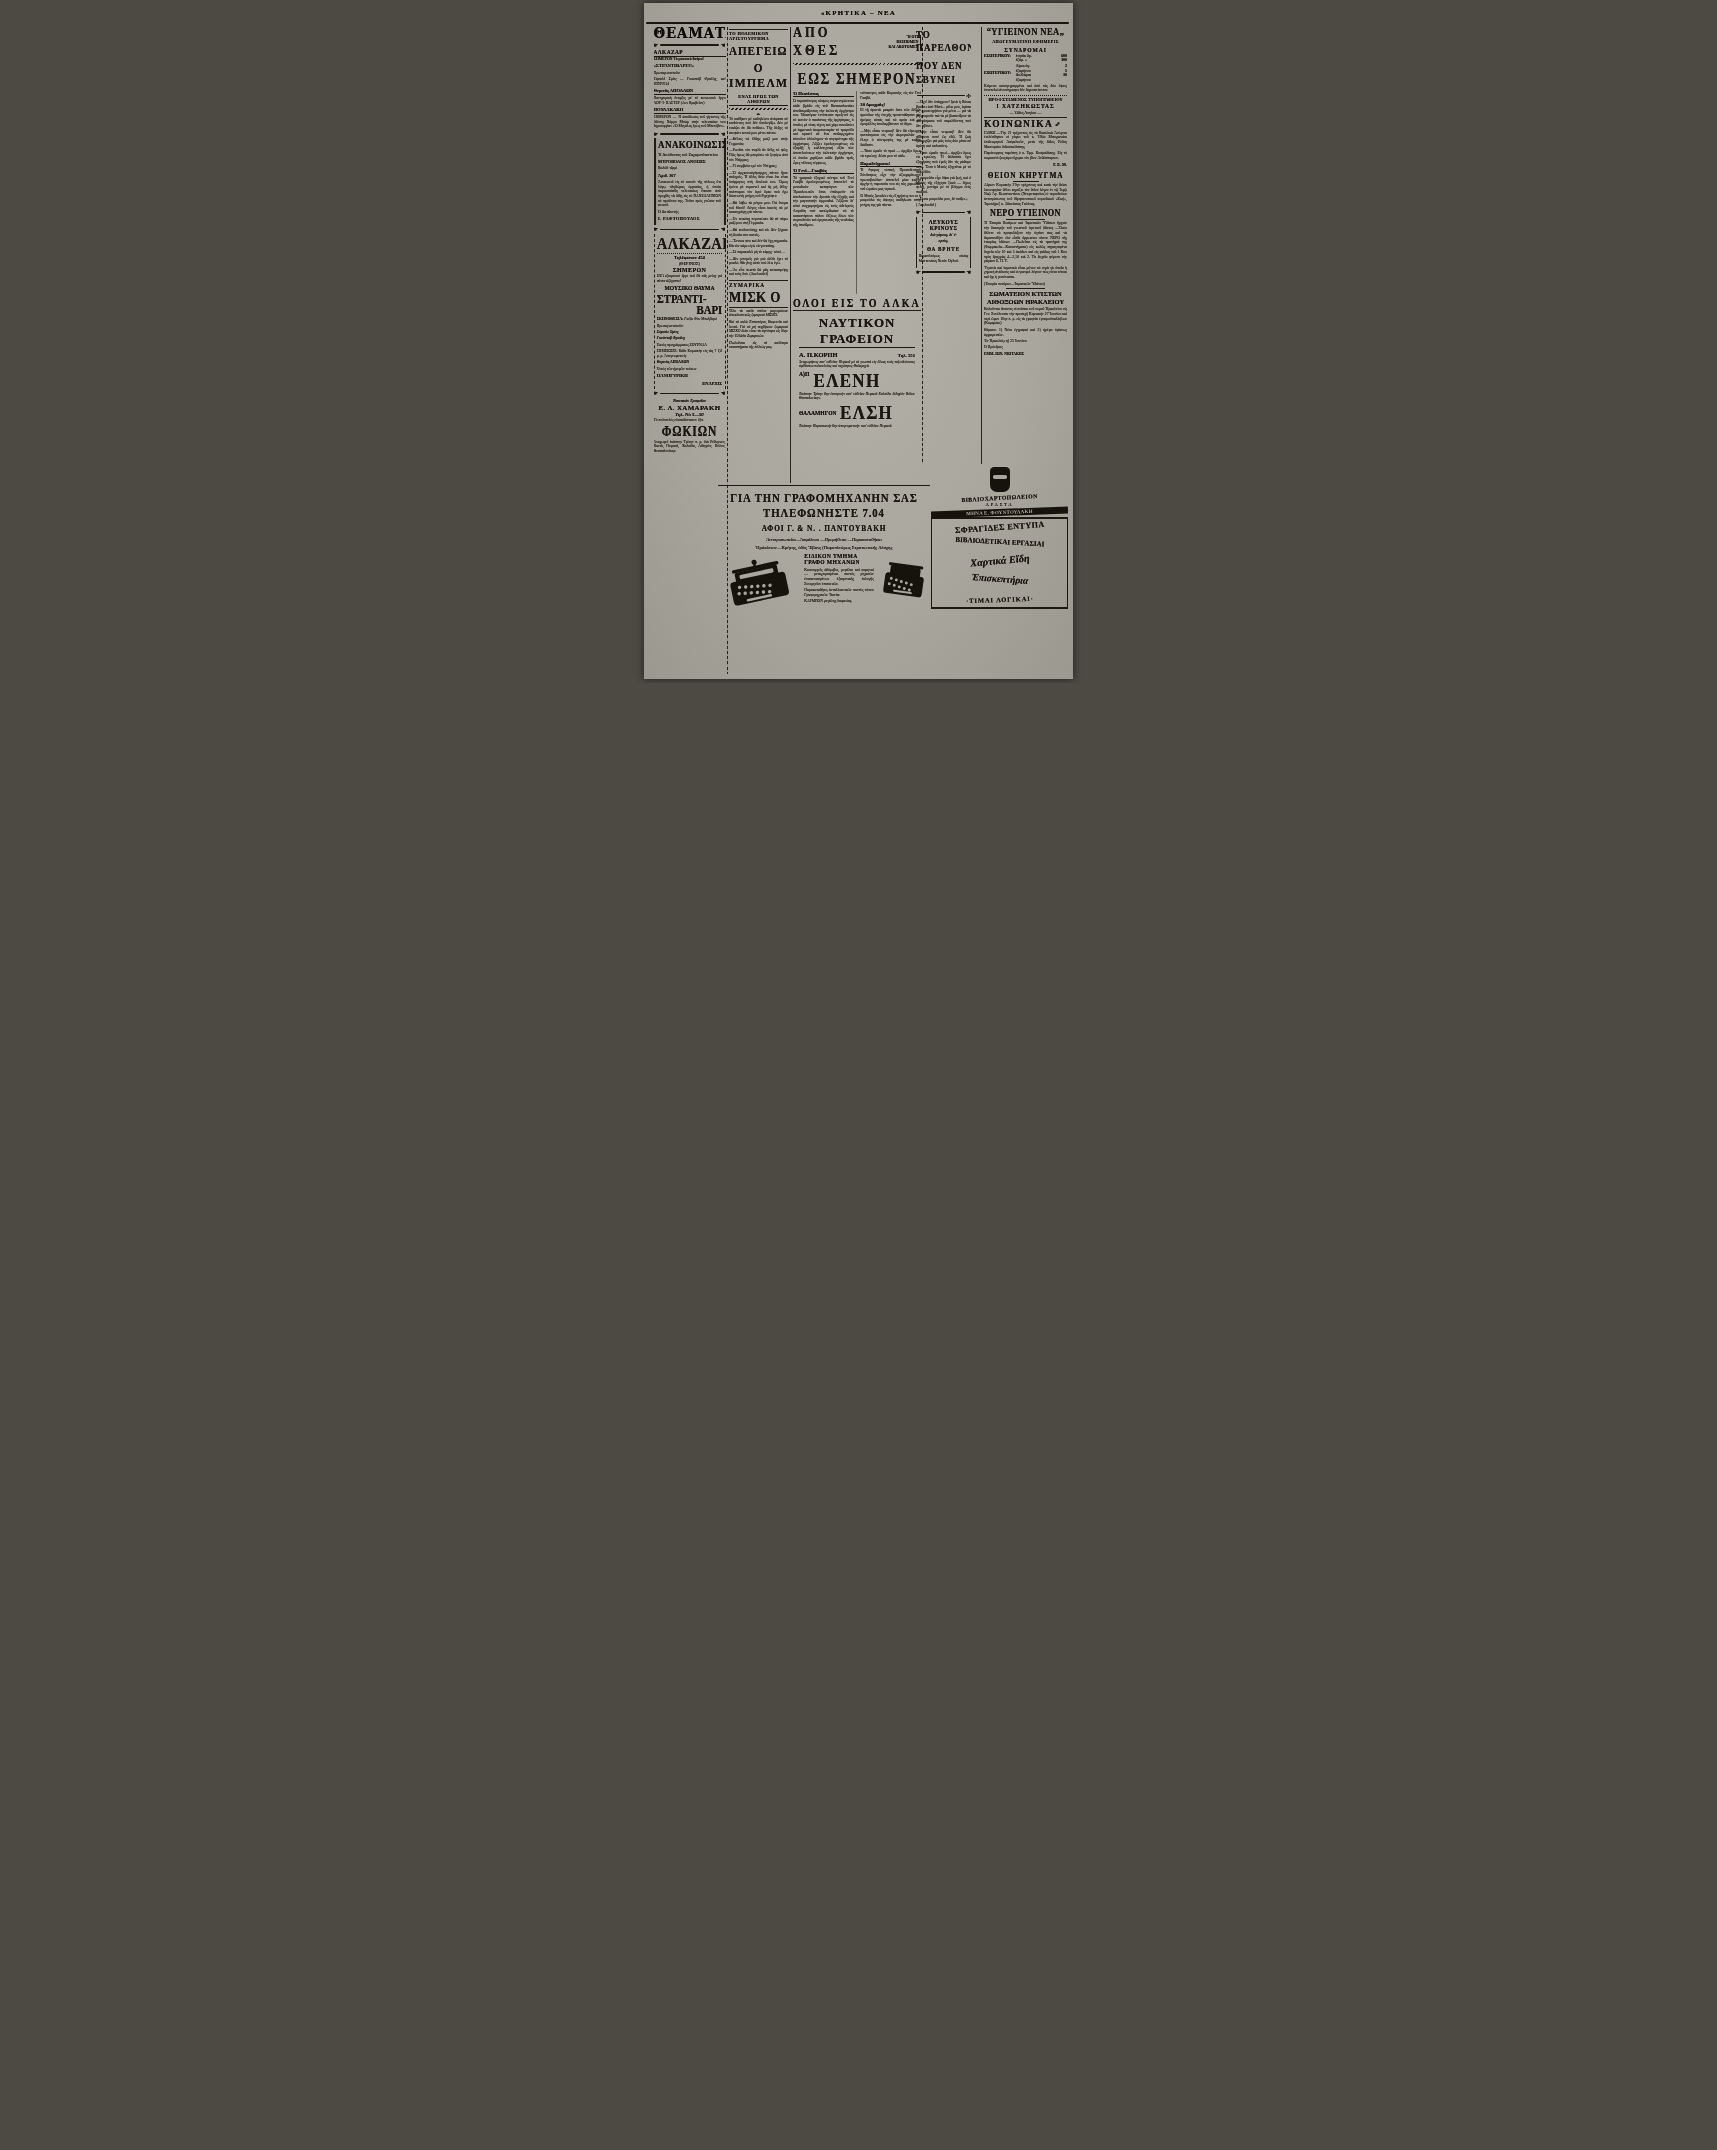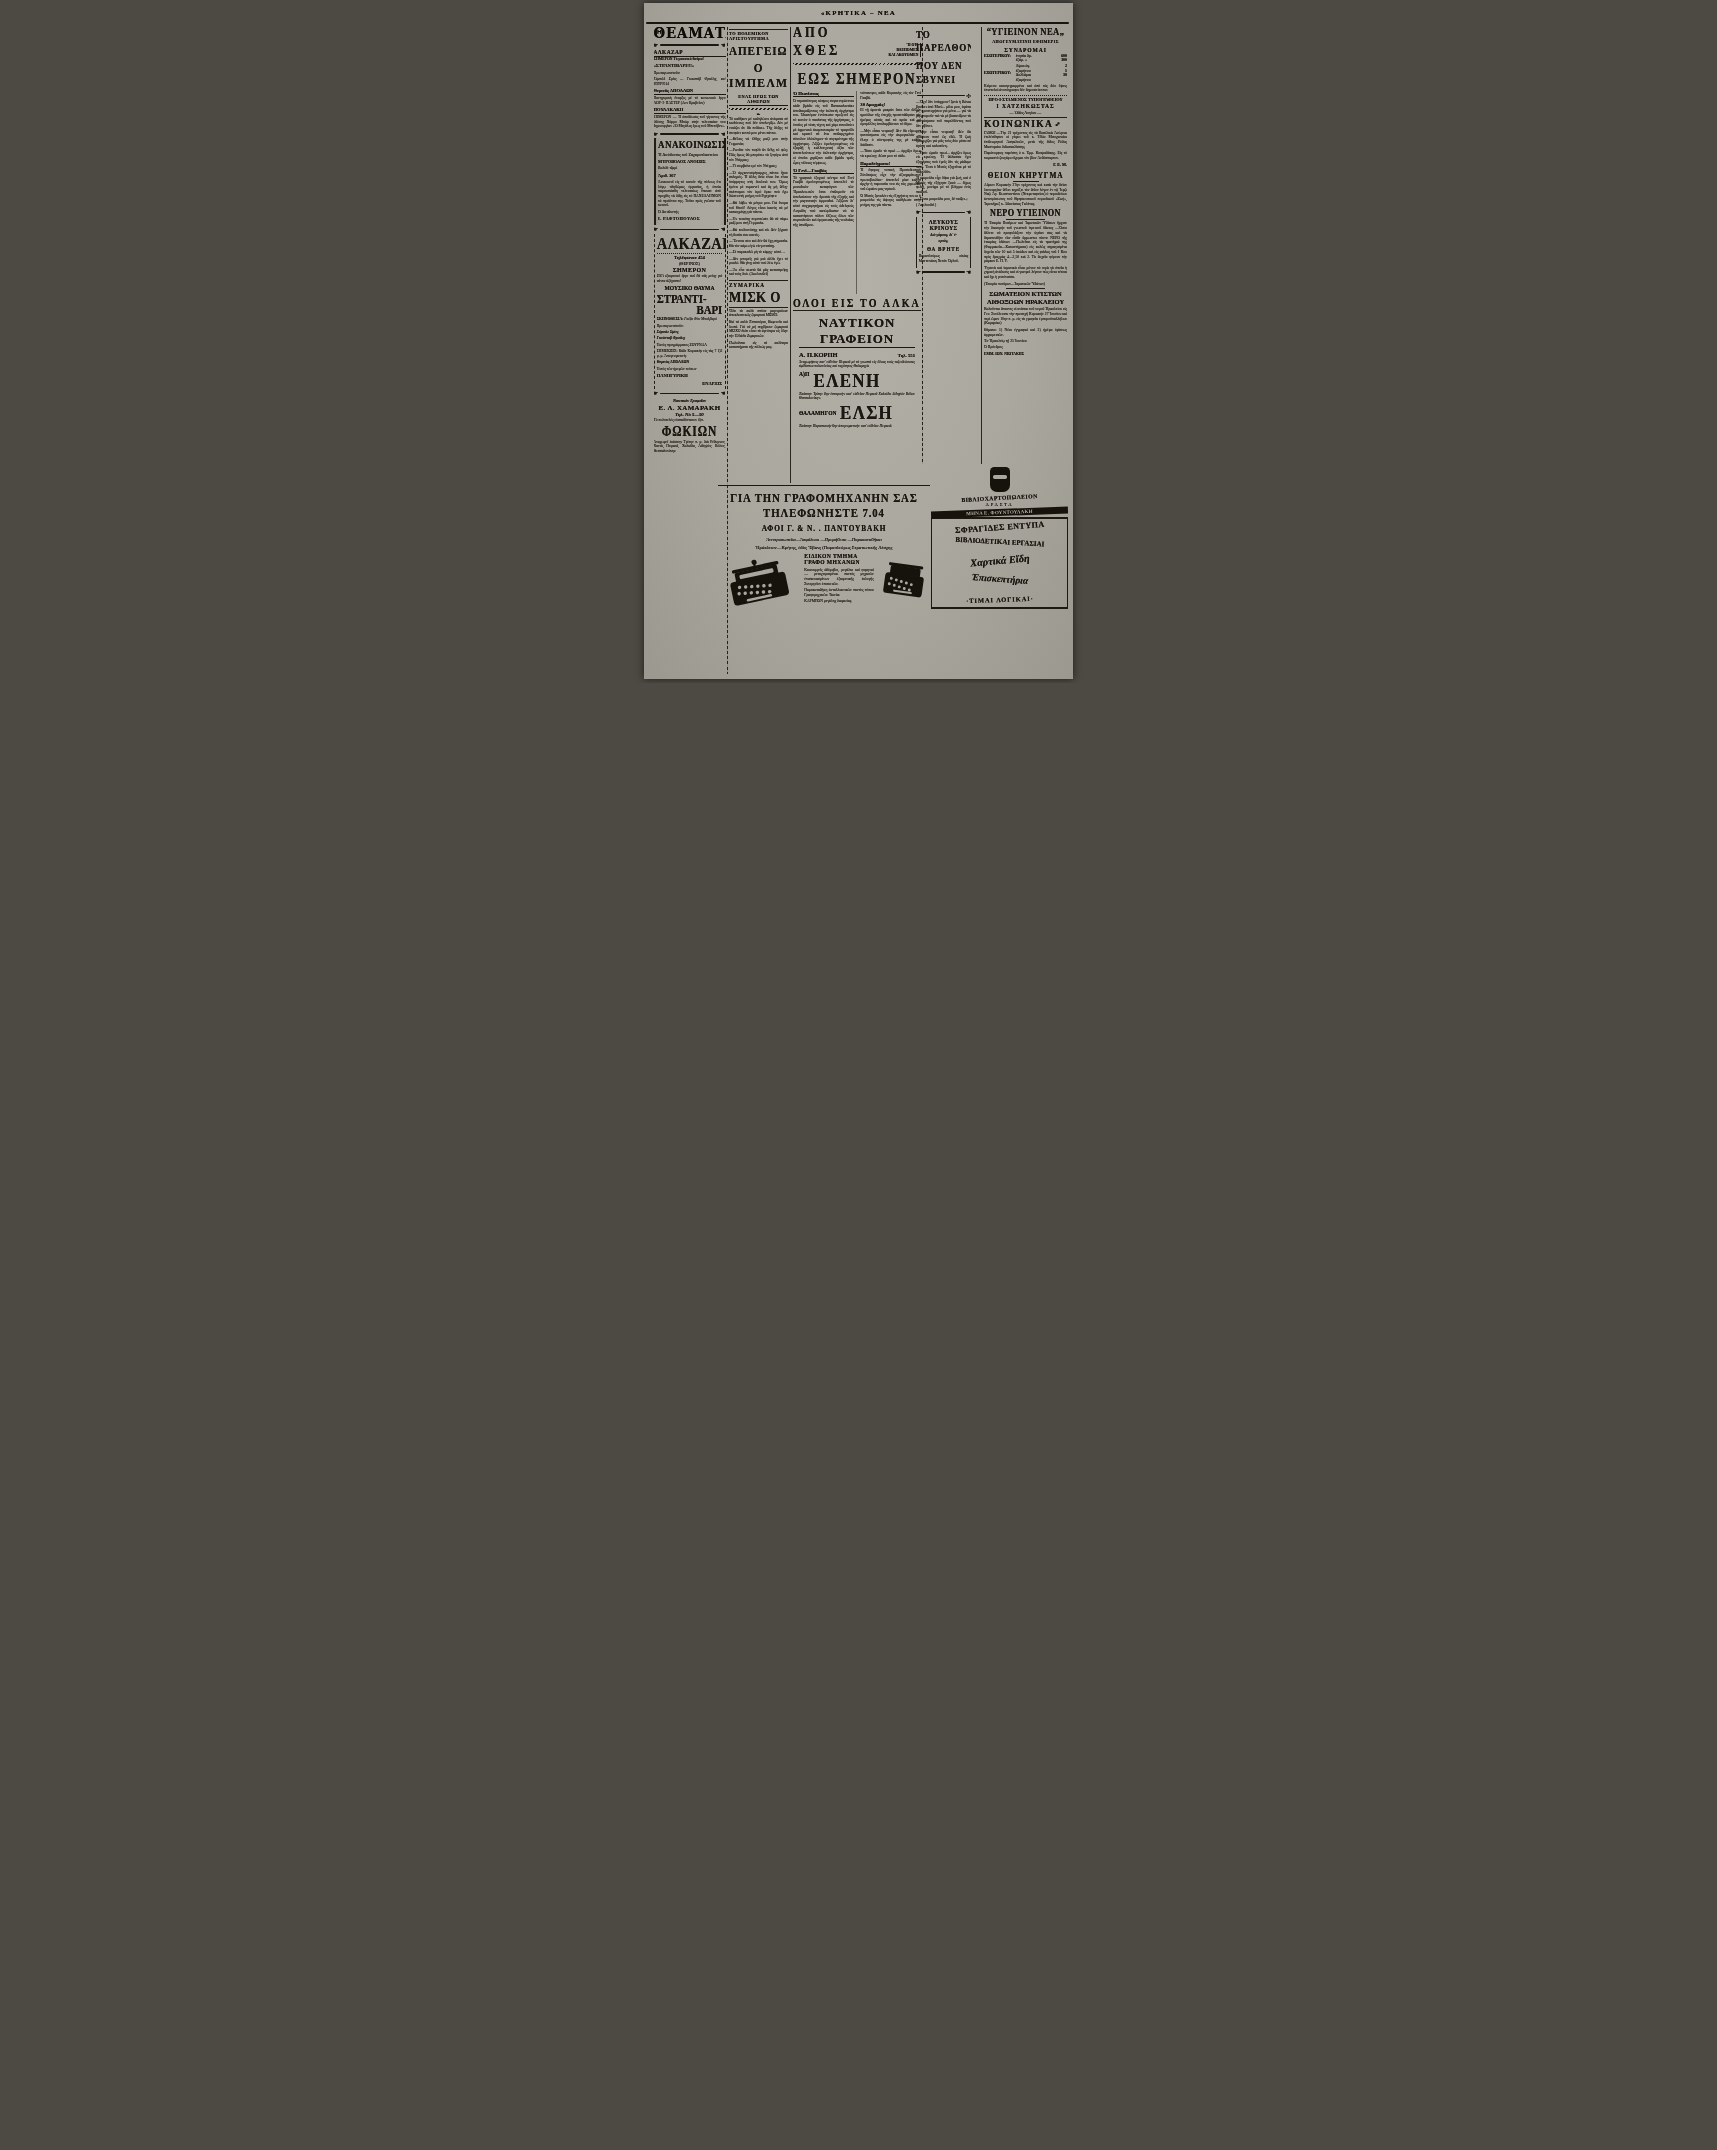--- a/index.html
+++ b/index.html
@@ -206,21 +206,21 @@
     <div class="h-alk" style="font-size:13px;margin:0.9px 0">ΜΙΣΚ Ο</div>
     <div class="thinline"></div>
     <div class="body-text" style="font-style:italic">
         <p>Ὅλα τὰ καλὰ σπίτια μαγειρεύουν ἀποκλειστικῶς ζυμαρικὰ ΜΙΣΚΟ.</p>
         <p>Καὶ τὰ καλὰ Ἑστιατόρια, Καφενεῖα καὶ λοιπά. Γιὰ νὰ μὴ σερβίρουν ζυμαρικὰ ΜΙΣΚΟ διότι εἶναι τὰ ἀγνότερα εἰς ὅλην τὴν Ἑλλάδα Ζυμαρικῶν.</p>
         <p>Πωλοῦνται εἰς τὰ καλύτερα καταστήματα τῆς πόλεώς μας.</p>
       </div>
   </div>
 
   <div class="col" style="left:149px;top:24px;width:128px;height:457px;">
-    <div style="display:flex;justify-content:space-between;align-items:flex-end;">
+    <div style="display:flex;justify-content:space-between;align-items:center;">
       <div class="h-apoxthes">ΑΠΟ  ΧΘΕΣ</div>
       <div style="text-align:right;border-right:1.3px solid #1d1811;padding-right:1.7px">
         <div class="kicker">Ἢ  ΟΤΙ  ΒΛΕΠΟΜΕΝ</div>
         <div class="kicker">ΚΑΙ  ΑΚΟΥΟΜΕΝ</div>
       </div>
     </div>
     <div class="zigzag" style="margin-top:5.2px"></div>
     <div class="c h-eos" style="margin:6px 0 4.3px">ΕΩΣ ΣΗΜΕΡΟΝ</div>
 
     <div style="display:flex;gap:3.4px;height:203px;overflow:hidden;">

